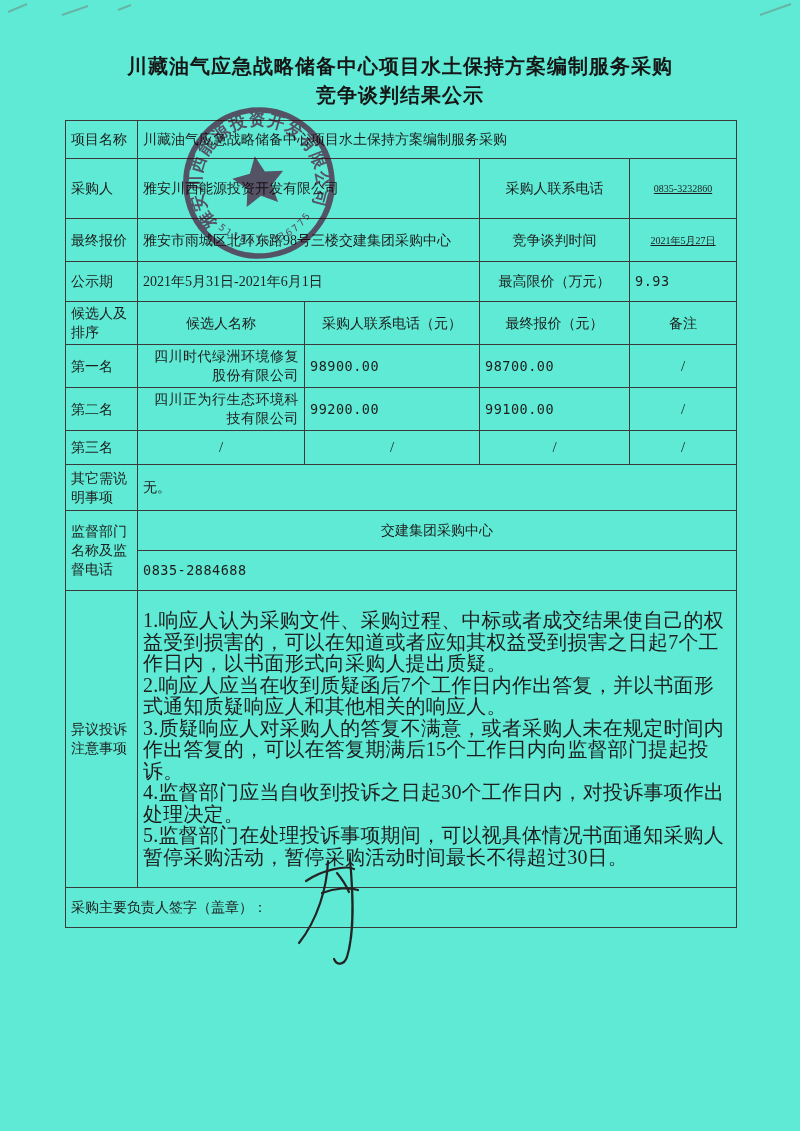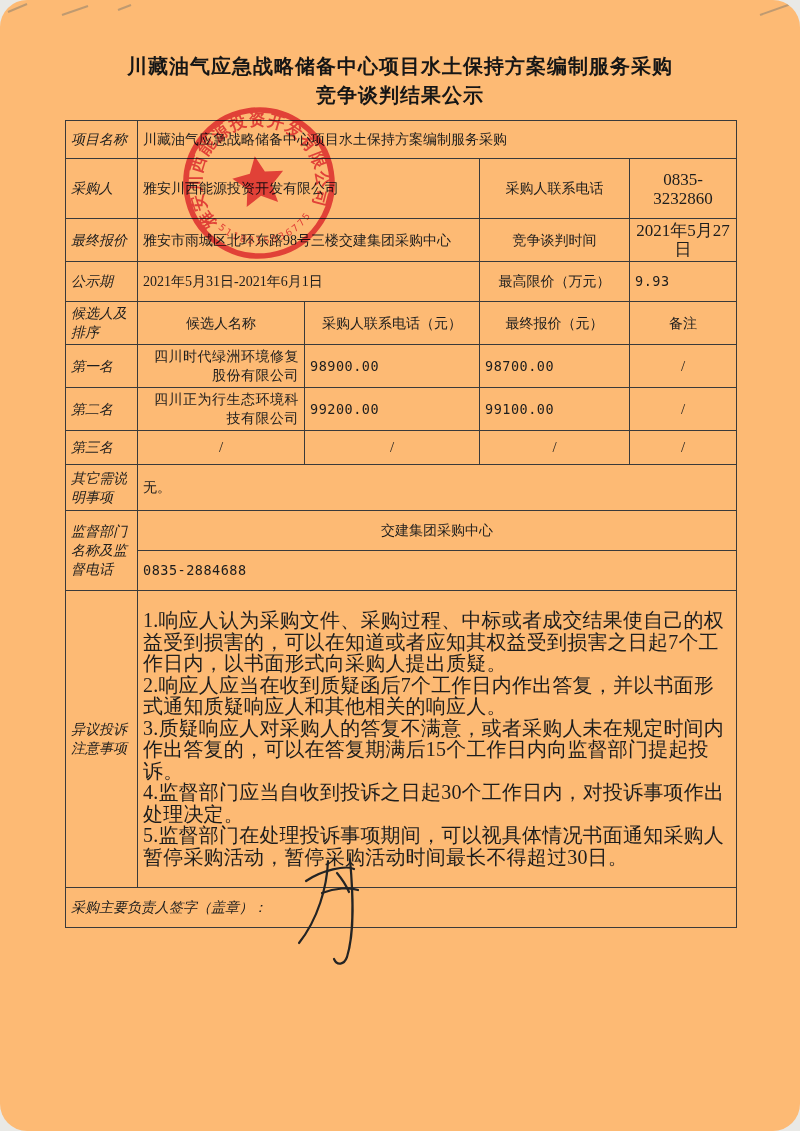--- a/index.html
+++ b/index.html
@@ -1,43 +1,42 @@
 <!DOCTYPE html>
 <html><head>
 <meta charset="utf-8">
 <style>
   html,body{margin:0;padding:0;background:#e9e9e6;}
   .page{
     position:relative;width:800px;height:1131px;margin:0 auto;
-    background:#fdba74;overflow:hidden;
+    background:#5eead4;overflow:hidden;
     font-family:"Liberation Serif","DejaVu Serif",serif;
     color:#1d1d1d;
-    border-radius:27px;
   }
   .doc-title{
     position:absolute;left:0;top:52px;width:800px;text-align:center;
     font-size:20px;font-weight:bold;line-height:29px;letter-spacing:1px;color:#161616;
   }
   table.main{
     position:absolute;left:65px;top:120px;width:671px;
     border-collapse:collapse;table-layout:fixed;
     font-size:14px;color:#1d1d1d;
   }
   table.main td{
     border:1.6px solid #3a3a3a;
     padding:2px 5px;vertical-align:middle;line-height:19px;
     overflow:hidden;
   }
-  td.lab{padding-left:4px;padding-right:2px;text-align:left;font-style:italic;}
+  td.lab{padding-left:4px;padding-right:2px;text-align:left;}
   td.cen{text-align:center;}
   td.val{text-align:left;padding-left:6px;}
   td.name{text-align:right;padding-left:6px;letter-spacing:.5px;line-height:17px;}
   td.num{text-align:left;font-family:"DejaVu Sans Mono","Liberation Mono",monospace;font-size:13.5px;letter-spacing:.5px;}
   td.slash{text-align:center;font-size:15px;}
-  td.tight{padding:1px;font-size:17px;}
+  td.tight{padding:1px;font-size:10px;text-decoration:underline;}
   .obj-block{font-size:20px;line-height:21.5px;letter-spacing:.2px;text-align:left;}
   td.objcell{padding:0 10px 0 6px;}
   .sig-row td{position:relative;}
   .sig-label{font-size:14px;}
   .seal{
     position:absolute;left:176px;top:101px;width:166px;height:164px;
     mix-blend-mode:multiply;opacity:.9;pointer-events:none;
   }
   .signature{
     position:absolute;left:292px;top:853px;width:92px;height:118px;

